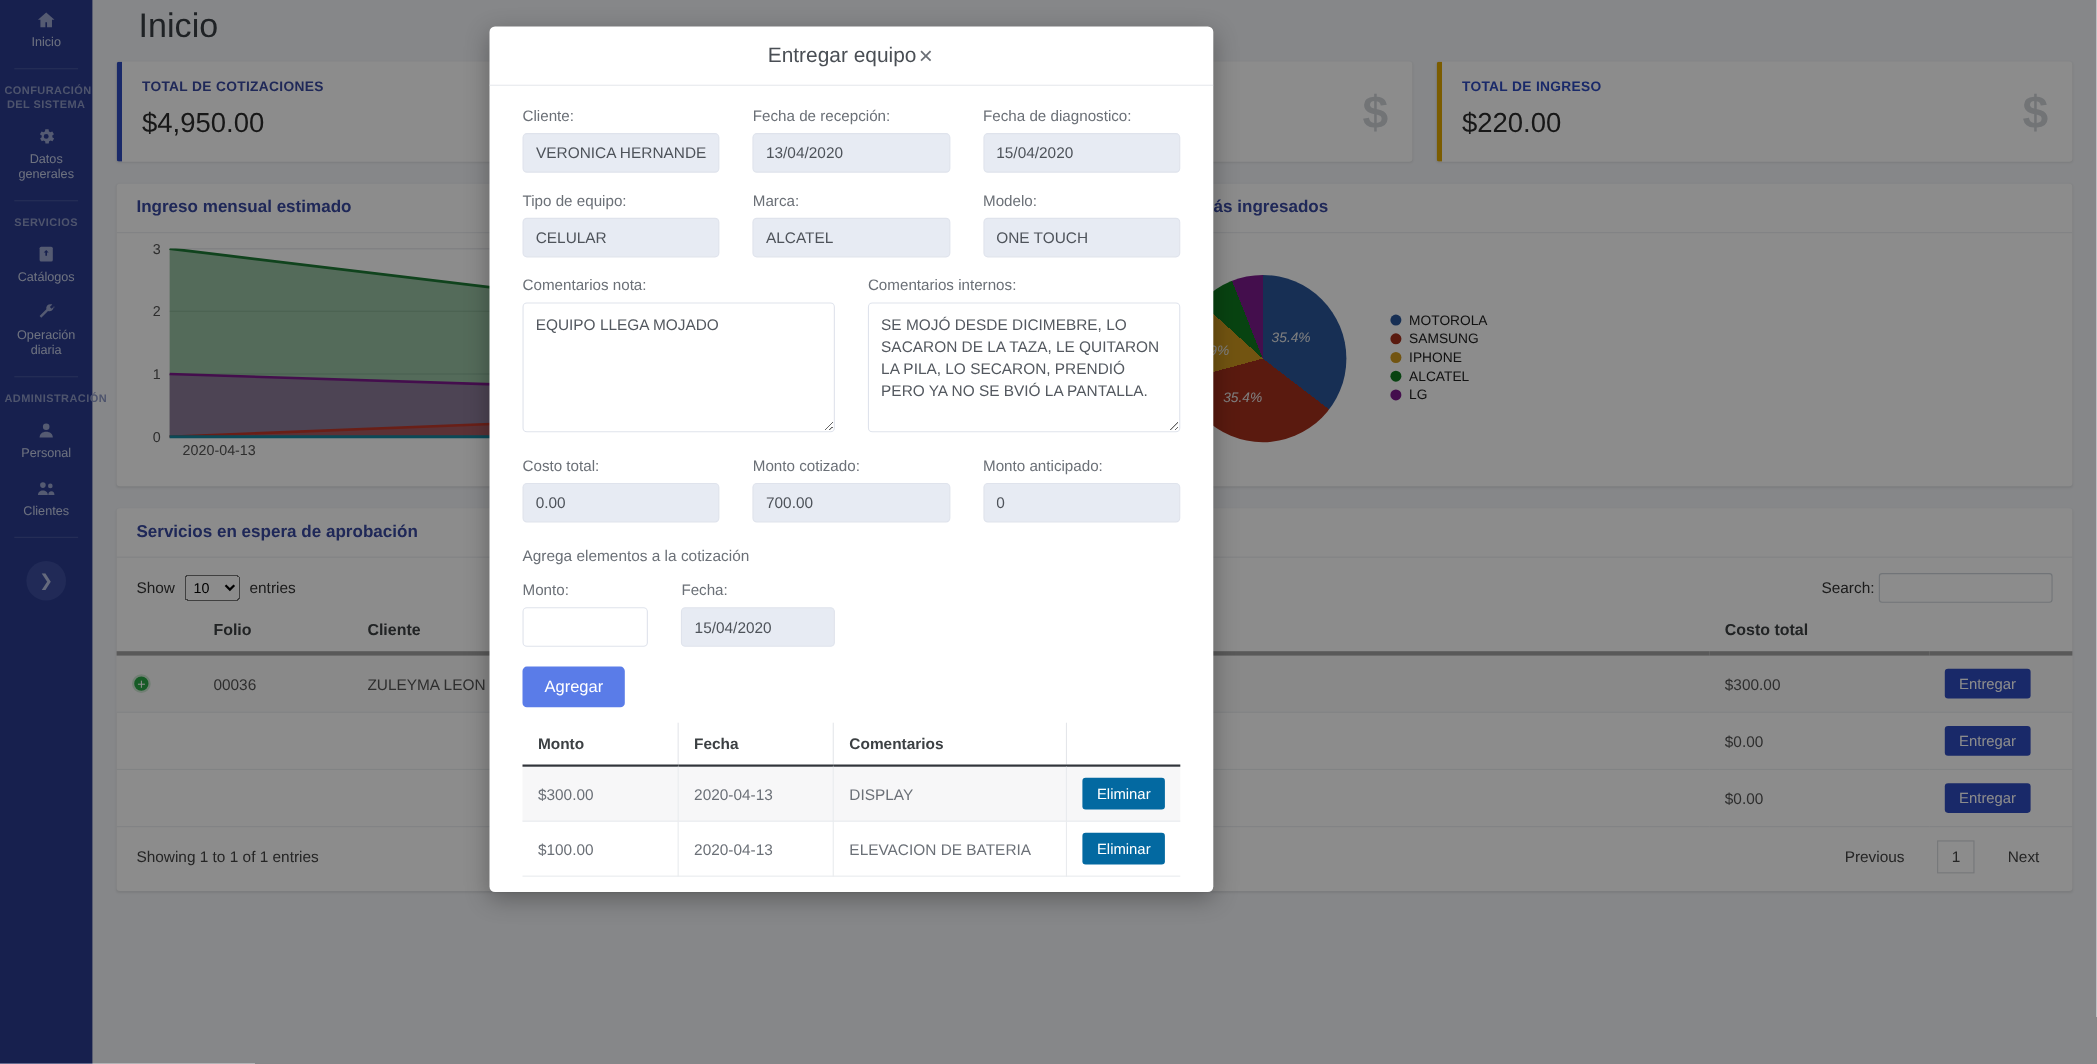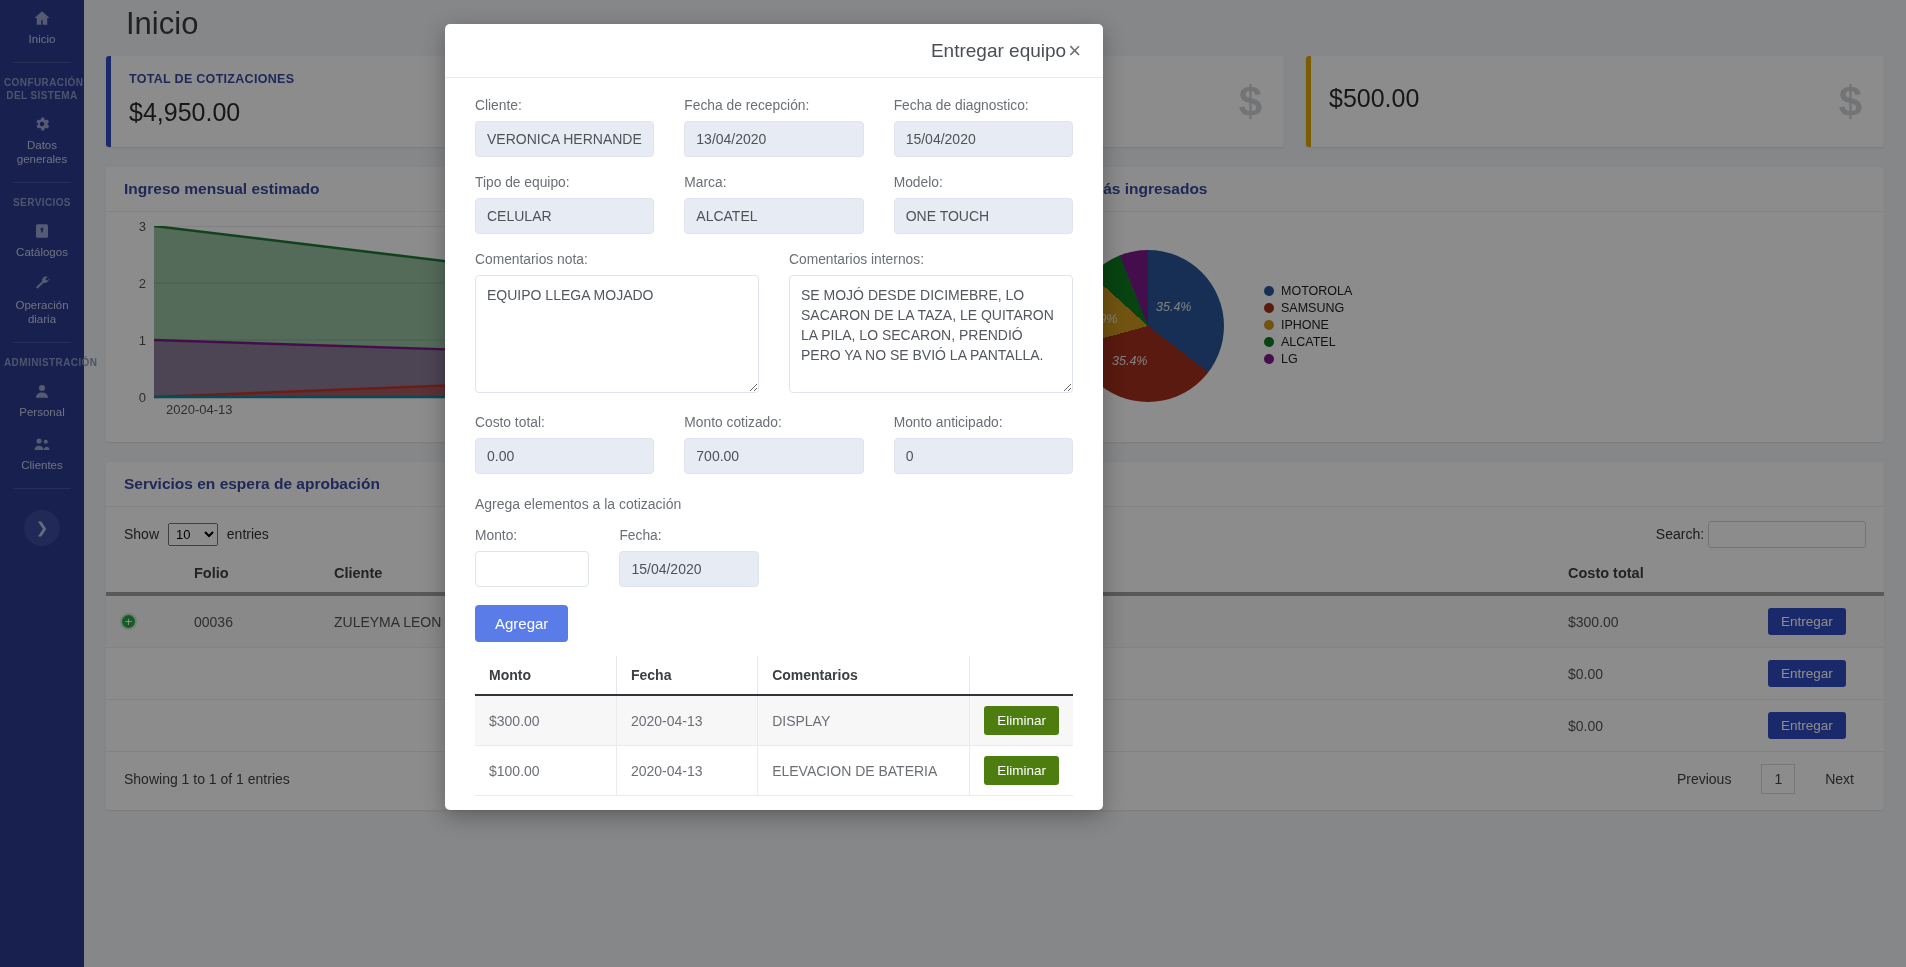--- a/index.html
+++ b/index.html
@@ -101,21 +101,21 @@
   .pg.cur { border: 1px solid #d6d9dd; background: #fff; }
 
   
   .overlay { position: absolute; inset: 0; background: rgba(0,0,0,.45); }
   .modal {
     position: absolute; left: 445px; top: 24px; width: 658px;
     background: #fff; border-radius: 5px; box-shadow: 0 6px 22px rgba(0,0,0,.3);
     max-height: 943px; overflow: hidden;
   }
   .modal-head {
-    display: flex; align-items: center; justify-content: flex-end;
+    display: flex; align-items: center; justify-content: center;
     padding: 16px 20px 15px; border-bottom: 1px solid #e7e9ed;
   }
   .modal-title { font-size: 19px; color: #4a4f55; font-weight: normal; }
   .modal-close { background: none; border: none; font-size: 22px; color: #6b7077; cursor: pointer; line-height: 1; padding: 0 2px; }
   .modal-body { padding: 20px 15px 14px; }
 
   .frow { display: flex; gap: 0; margin-bottom: 4px; }
   .fcol { padding: 0 15px 14px; }
   .fcol.c3 { width: 33.333%; }
   .fcol.c2 { width: 50%; }
@@ -141,21 +141,21 @@
     border-bottom: 2px solid #31353b; border-right: 1px solid #e4e6ea;
   }
   table.items th:last-child { border-right: none; }
   table.items td {
     padding: 10px 14px; color: #6b7077; border-bottom: 1px solid #e9ebee;
     border-right: 1px solid #e9ebee;
   }
   table.items td:last-child { border-right: none; }
   table.items tr.odd td { background: #f7f7f8; }
   .btn-eliminar {
-    background: #4d7c0f; color: #fff; border: none; border-radius: 3px;
+    background: #0369a1; color: #fff; border: none; border-radius: 3px;
     padding: 7px 13px; font-size: 13.5px; cursor: pointer;
   }
 </style>
 </head>
 <body>
 
 <div id="app">
 
   <div class="sidebar">
     <div class="sb-item">
@@ -231,21 +231,22 @@
         <div class="card-label">TOTAL DE COTIZACIONES</div>
         <div class="card-value">$4,950.00</div>
         <div class="card-ic">$</div>
       </div>
       <div class="card">
         <div class="card-label"></div>
         <div class="card-value"></div>
         <div class="card-ic">$</div>
       </div>
       <div class="card amber">
-        <div class="card-value">$500.00</div>
+        <div class="card-label">TOTAL DE INGRESO</div>
+        <div class="card-value">$220.00</div>
         <div class="card-ic">$</div>
       </div>
     </div>
 
     <div class="panels">
       <div class="panel">
         <div class="panel-head">Ingreso mensual estimado</div>
         <div class="panel-body">
           <div class="chart-wrap">
             <div class="yaxis">

